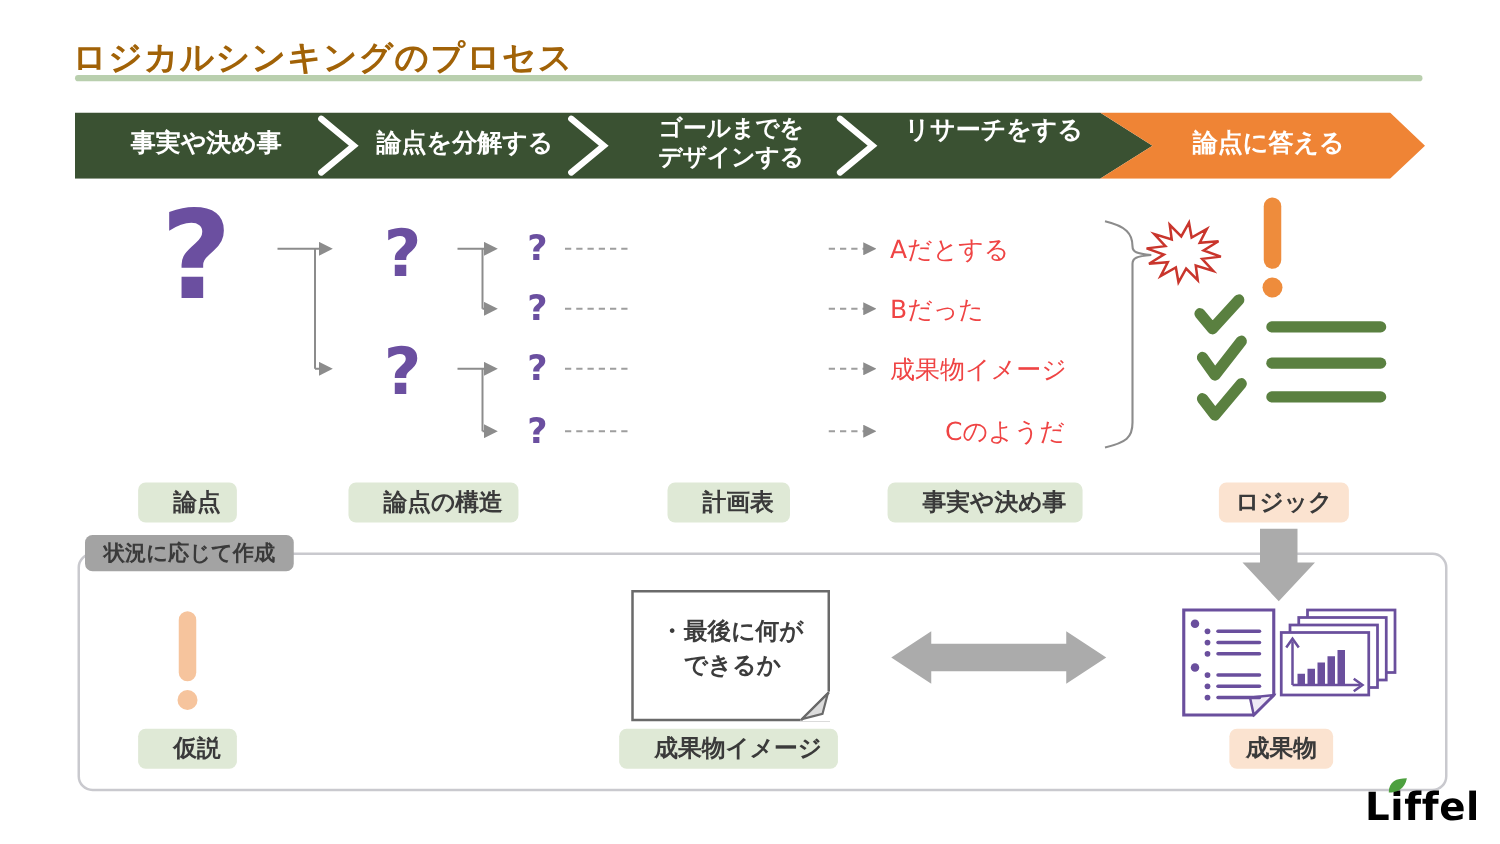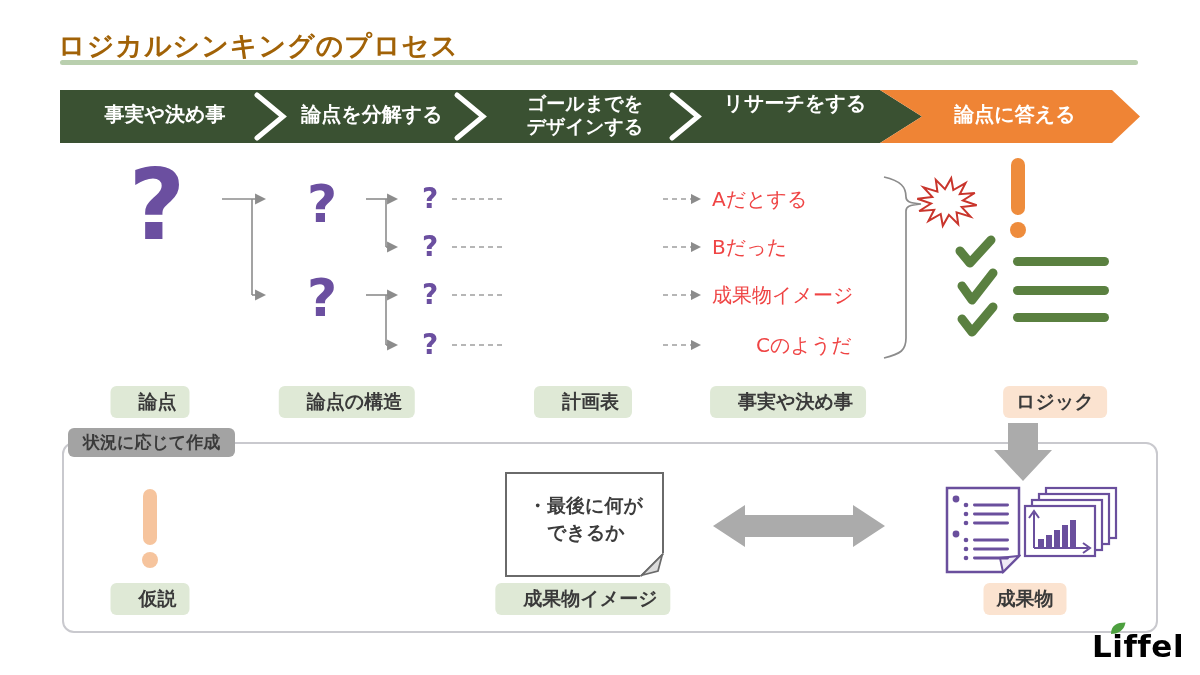--- a/index.html
+++ b/index.html
@@ -100,21 +100,21 @@
   <div class="abs answer" style="left:712px;top:284px;">成果物イメージ</div>
   <div class="abs answer" style="left:756px;top:334px;">Cのようだ</div>
 
   <div class="abs excl-bar orange" style="left:1011px;top:158px;height:57px;"></div>
   <div class="abs excl-dot orange" style="left:1010px;top:222px;"></div>
 
   <div class="abs ctr tag tag-green" style="left:150px;top:386px;">論点</div>
   <div class="abs ctr tag tag-green" style="left:347px;top:386px;">論点の構造</div>
   <div class="abs ctr tag tag-green" style="left:583px;top:386px;">計画表</div>
   <div class="abs ctr tag tag-green" style="left:788px;top:386px;">事実や決め事</div>
-  <div class="abs ctr tag tag-peach" style="left:1027px;top:386px;margin-left:28px;">ロジック</div>
+  <div class="abs ctr tag tag-peach" style="left:1027px;top:386px;">ロジック</div>
 
   <div class="abs bottom-box"></div>
   <div class="abs tag tag-purple" style="left:68px;top:428px;z-index:7;">状況に応じて作成</div>
 
   <div class="abs excl-bar pale-orange" style="left:143px;top:489px;height:56px;"></div>
   <div class="abs excl-dot pale-orange" style="left:142px;top:552px;"></div>
   <div class="abs ctr tag tag-green" style="left:150px;top:583px;">仮説</div>
 
   <div class="abs doc-box" style="left:505px;top:472px;width:155px;height:101px;">
     <ul style="margin-top:18px;">

